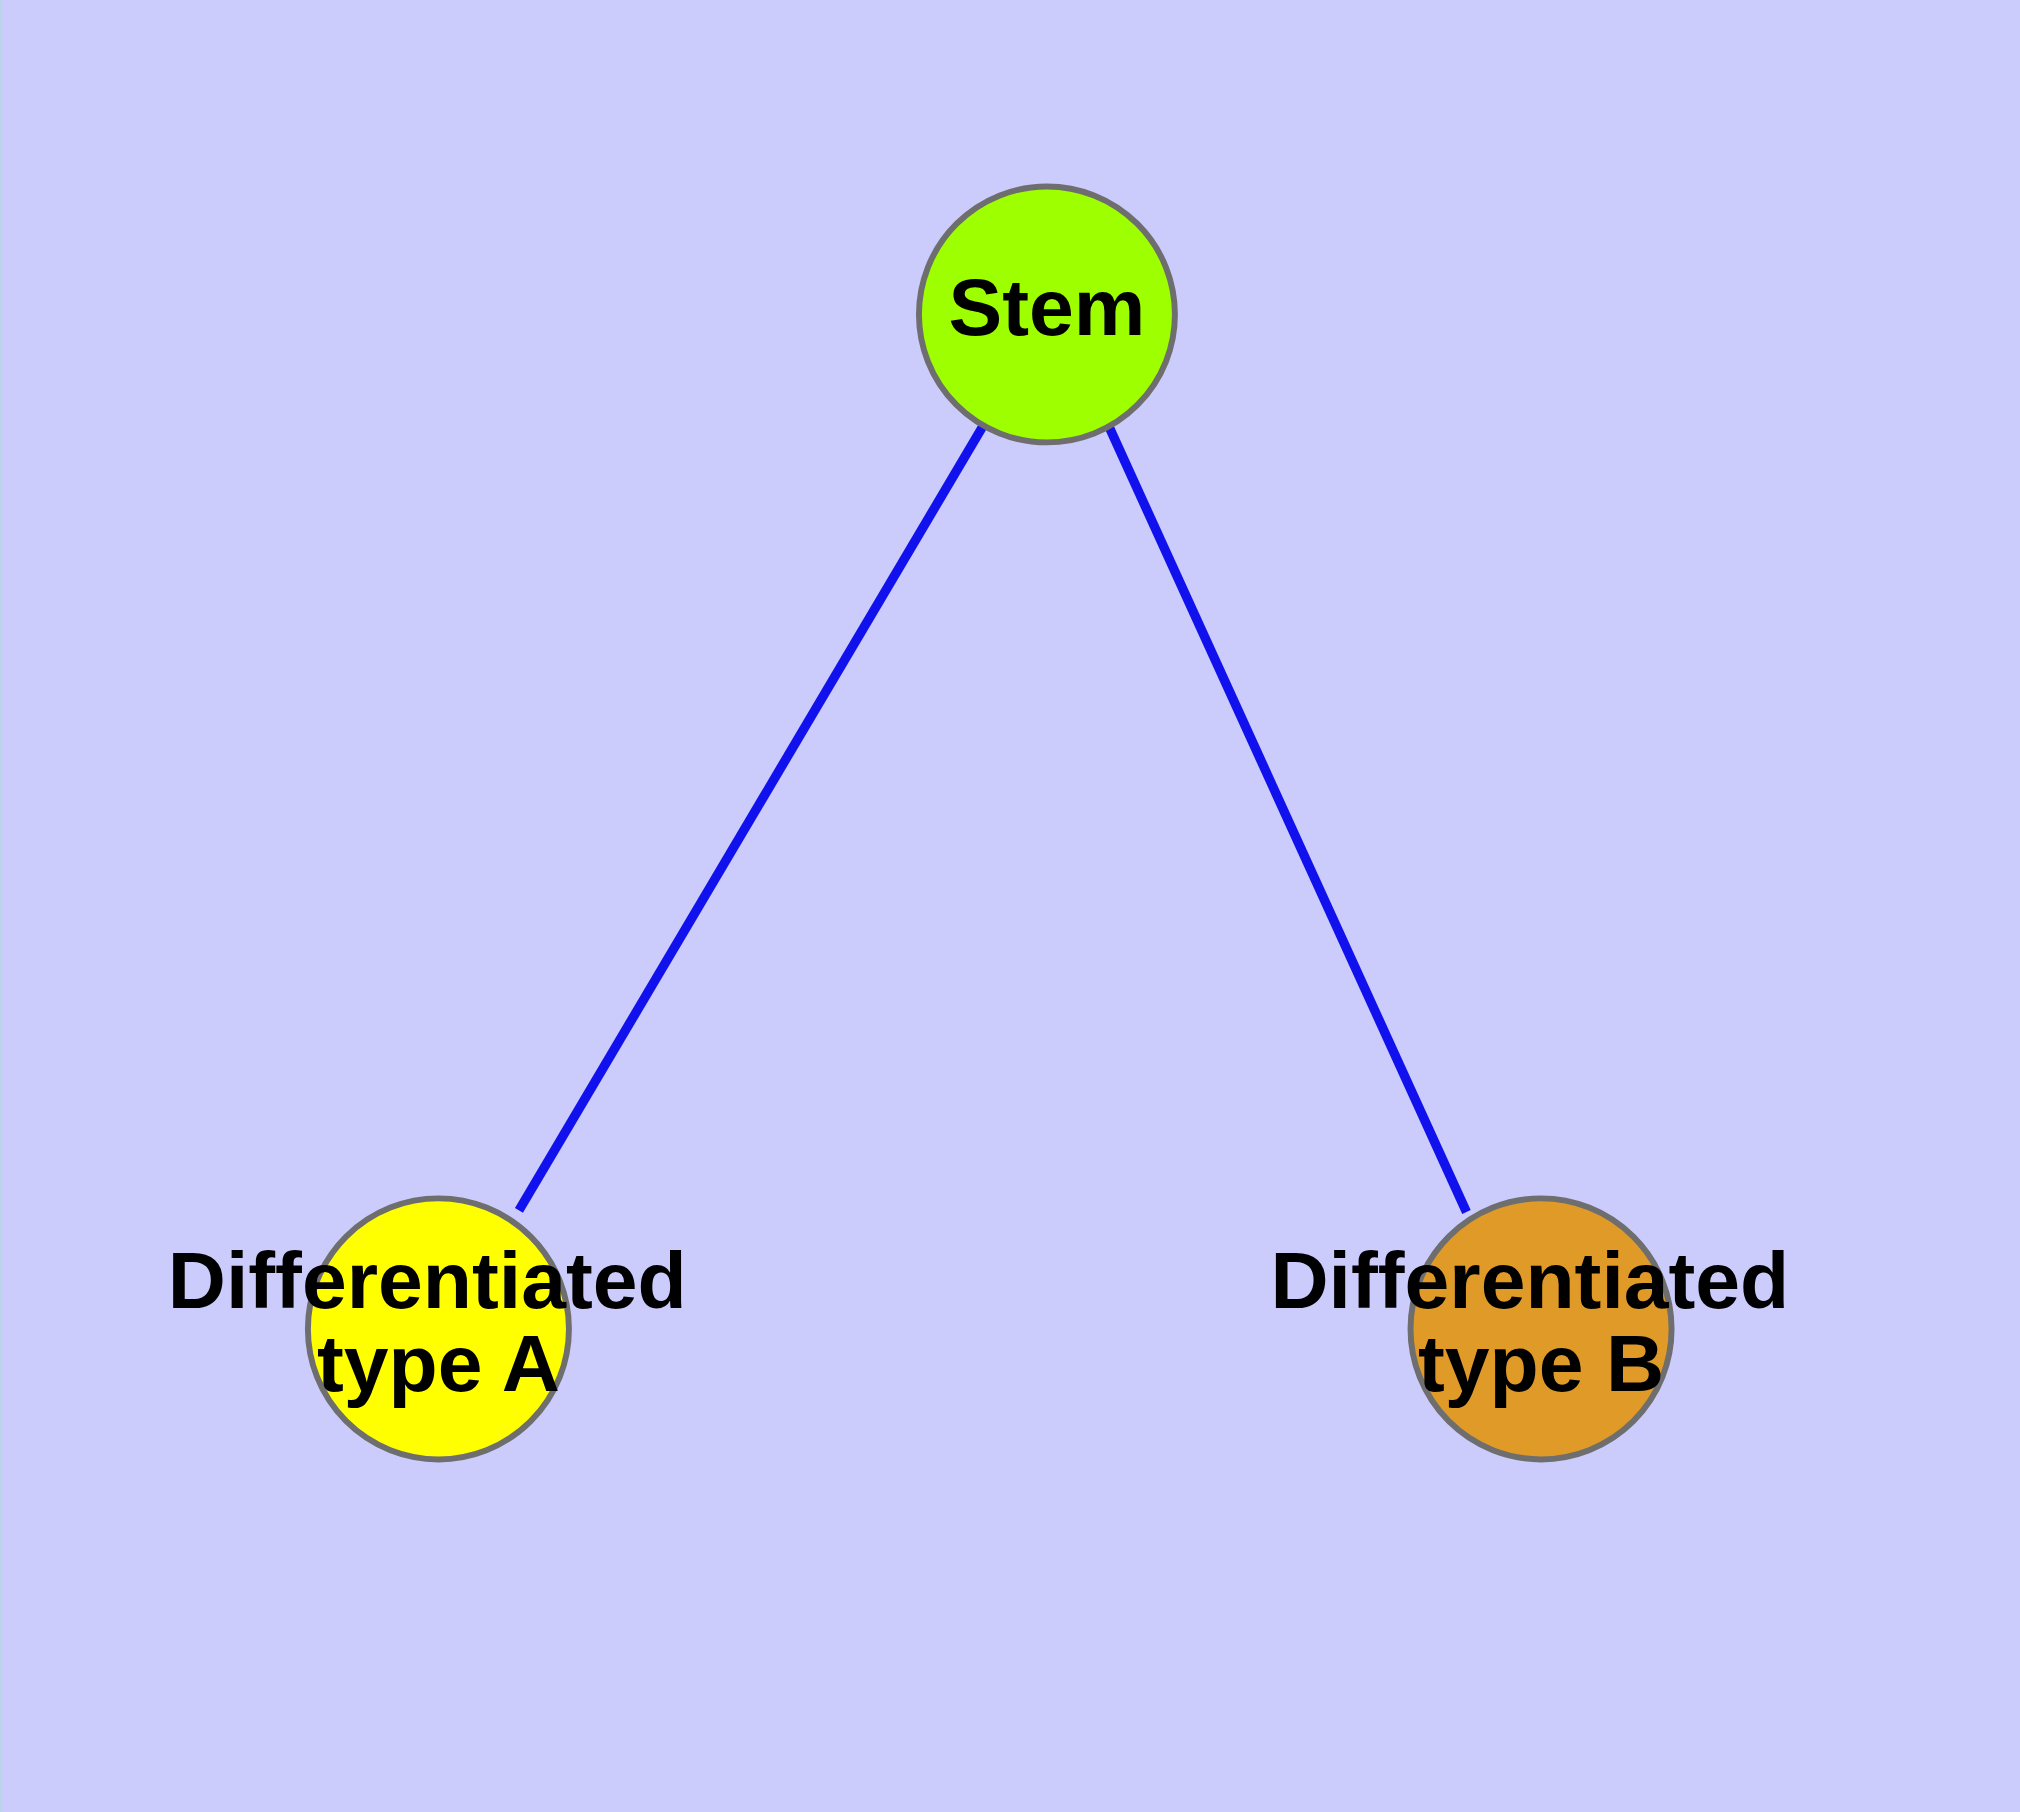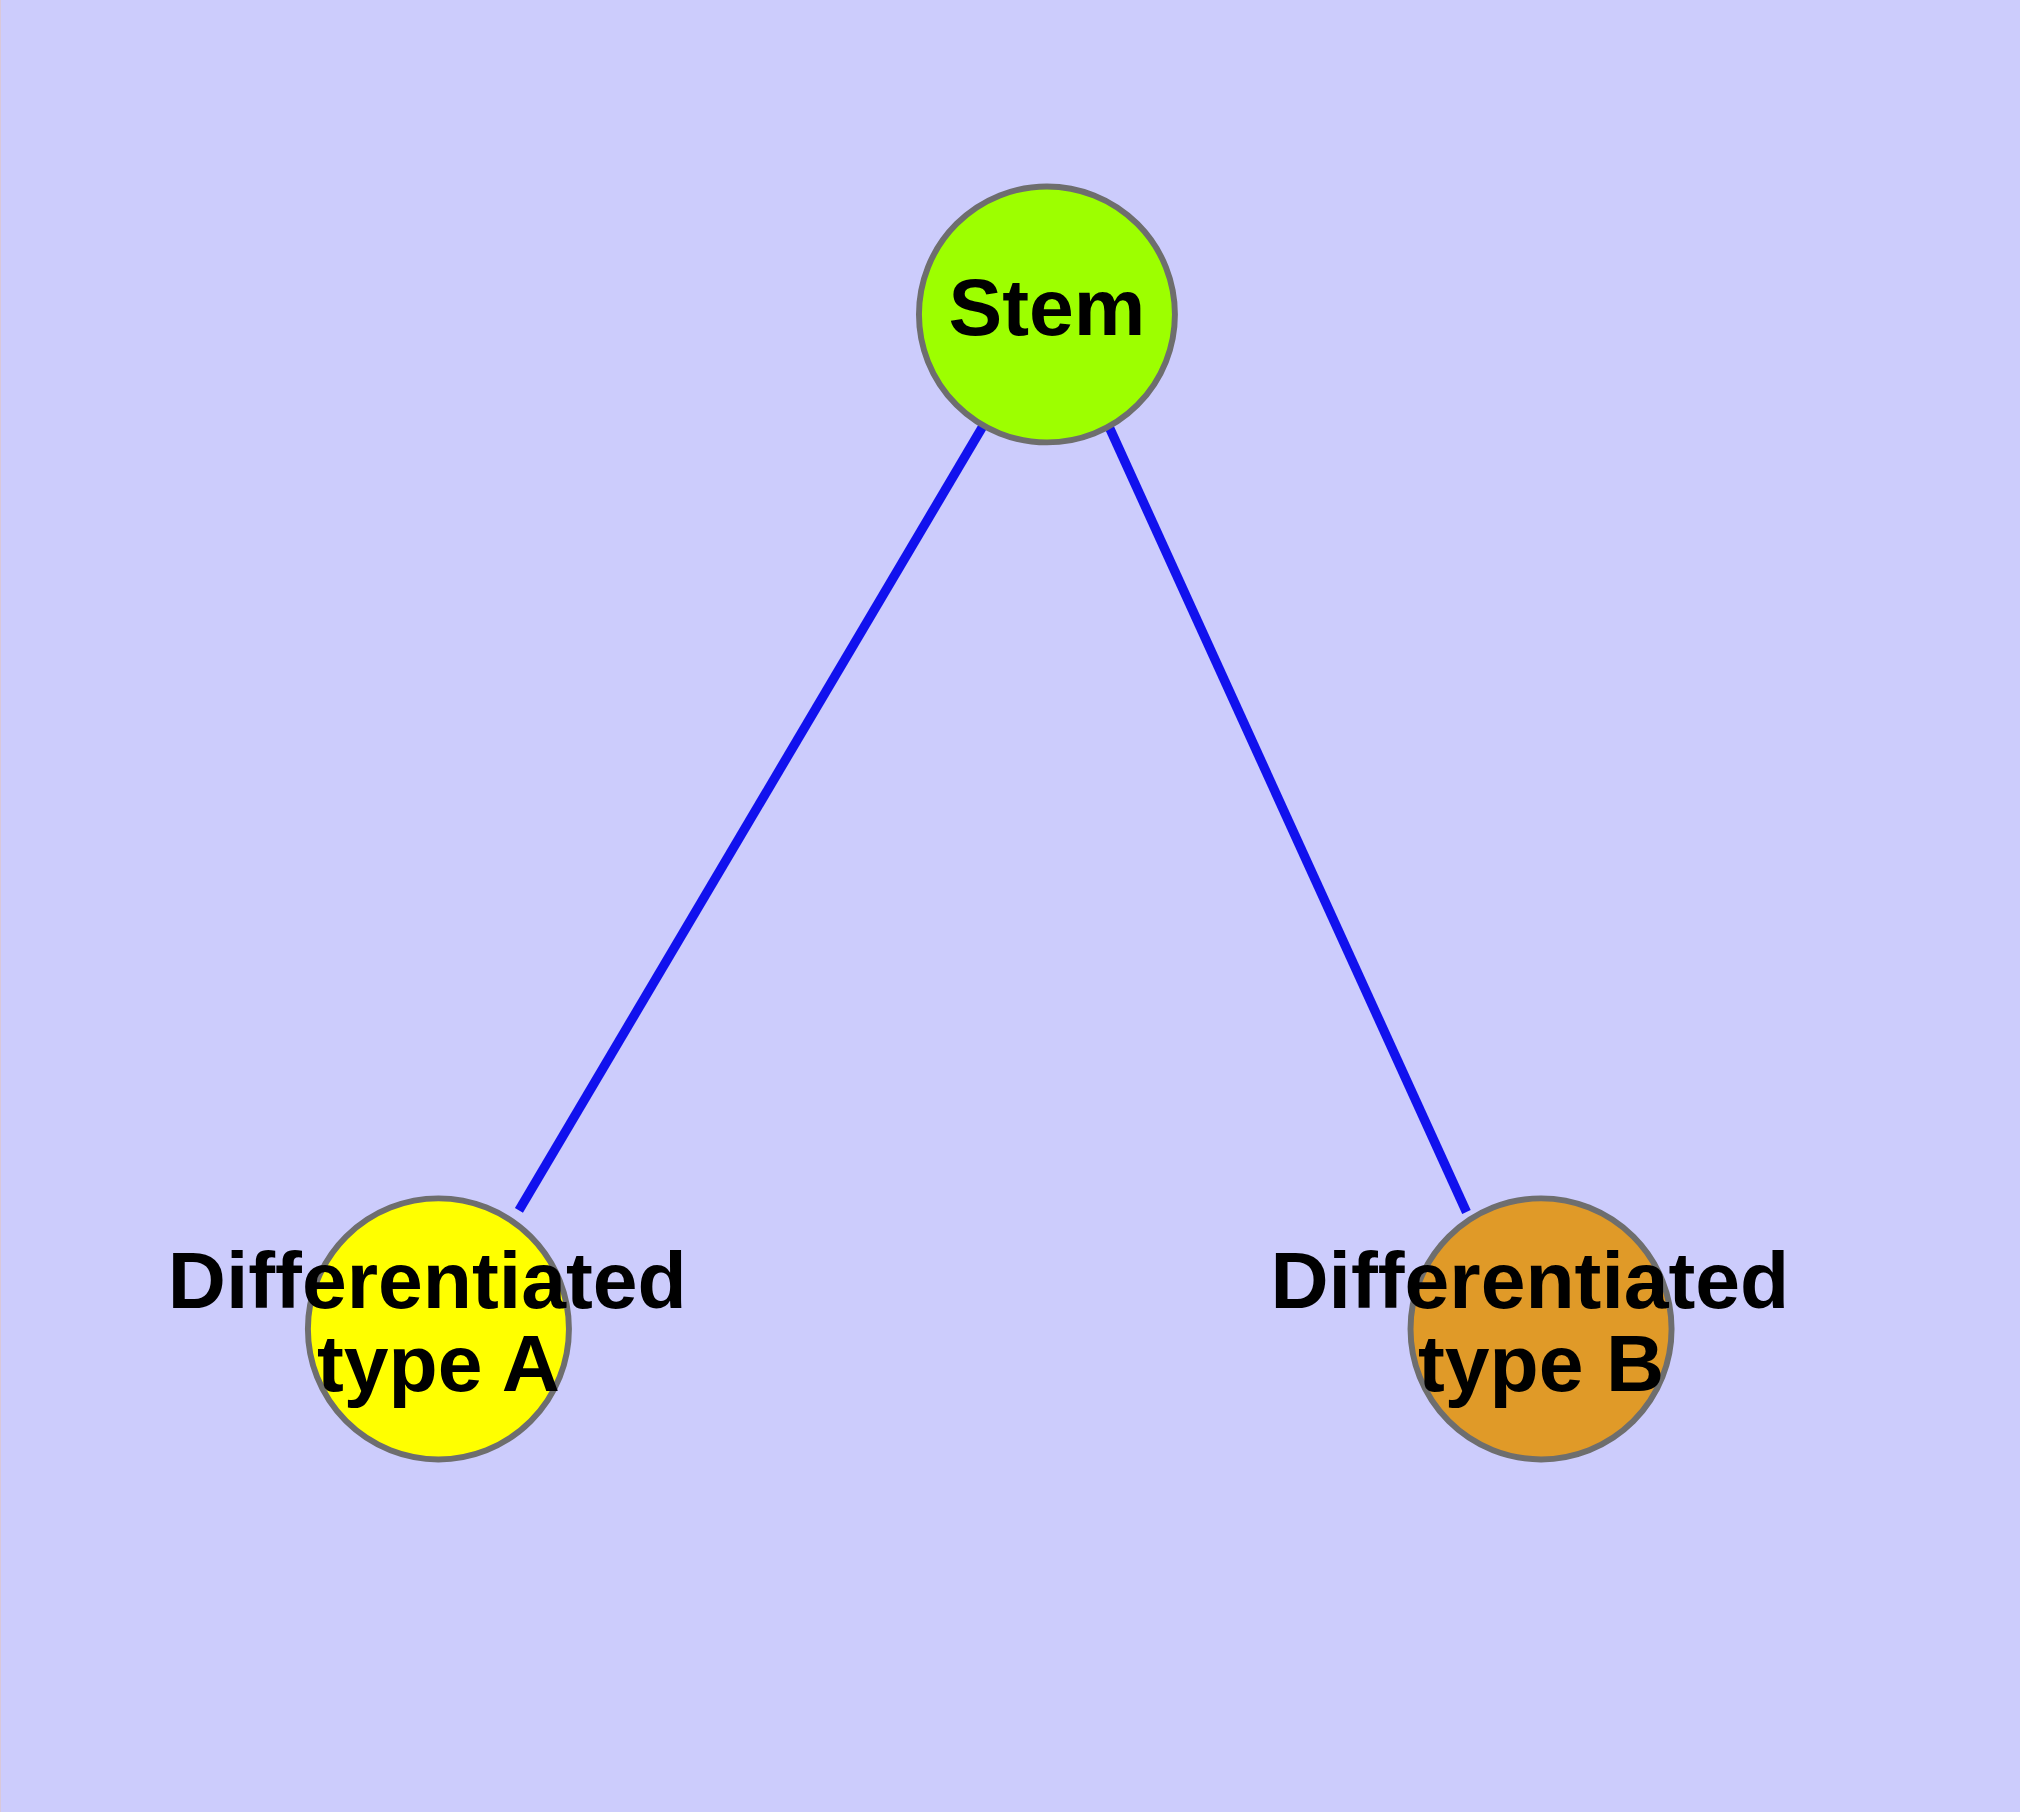--- a/index.html
+++ b/index.html
@@ -33,21 +33,21 @@
   .node-circle {
     stroke: #6e6e6e;
   }
   .graph-edge {
     stroke-linecap: butt;
   }
 </style>
 </head>
 <body>
 
-<div id="canvas" style="width: 2021px; height: 1812px; background: #fdba74;">
+<div id="canvas" style="width: 2021px; height: 1812px; background: #86efac;">
   <svg id="graph-svg" viewBox="0 0 2384 2138" xmlns="http://www.w3.org/2000/svg" style="width: 2021px; height: 1812px;">
 
     <rect x="0" y="0" width="2384" height="2138" fill="#ccccfc"></rect>
 
     <g>
       <line class="graph-edge" x1="1160" y1="502" x2="612" y2="1428" stroke="#1111ee" stroke-width="11"></line>
       <line class="graph-edge" x1="1308" y1="503" x2="1730" y2="1430" stroke="#1111ee" stroke-width="11"></line>
     </g>
 
     <g>

